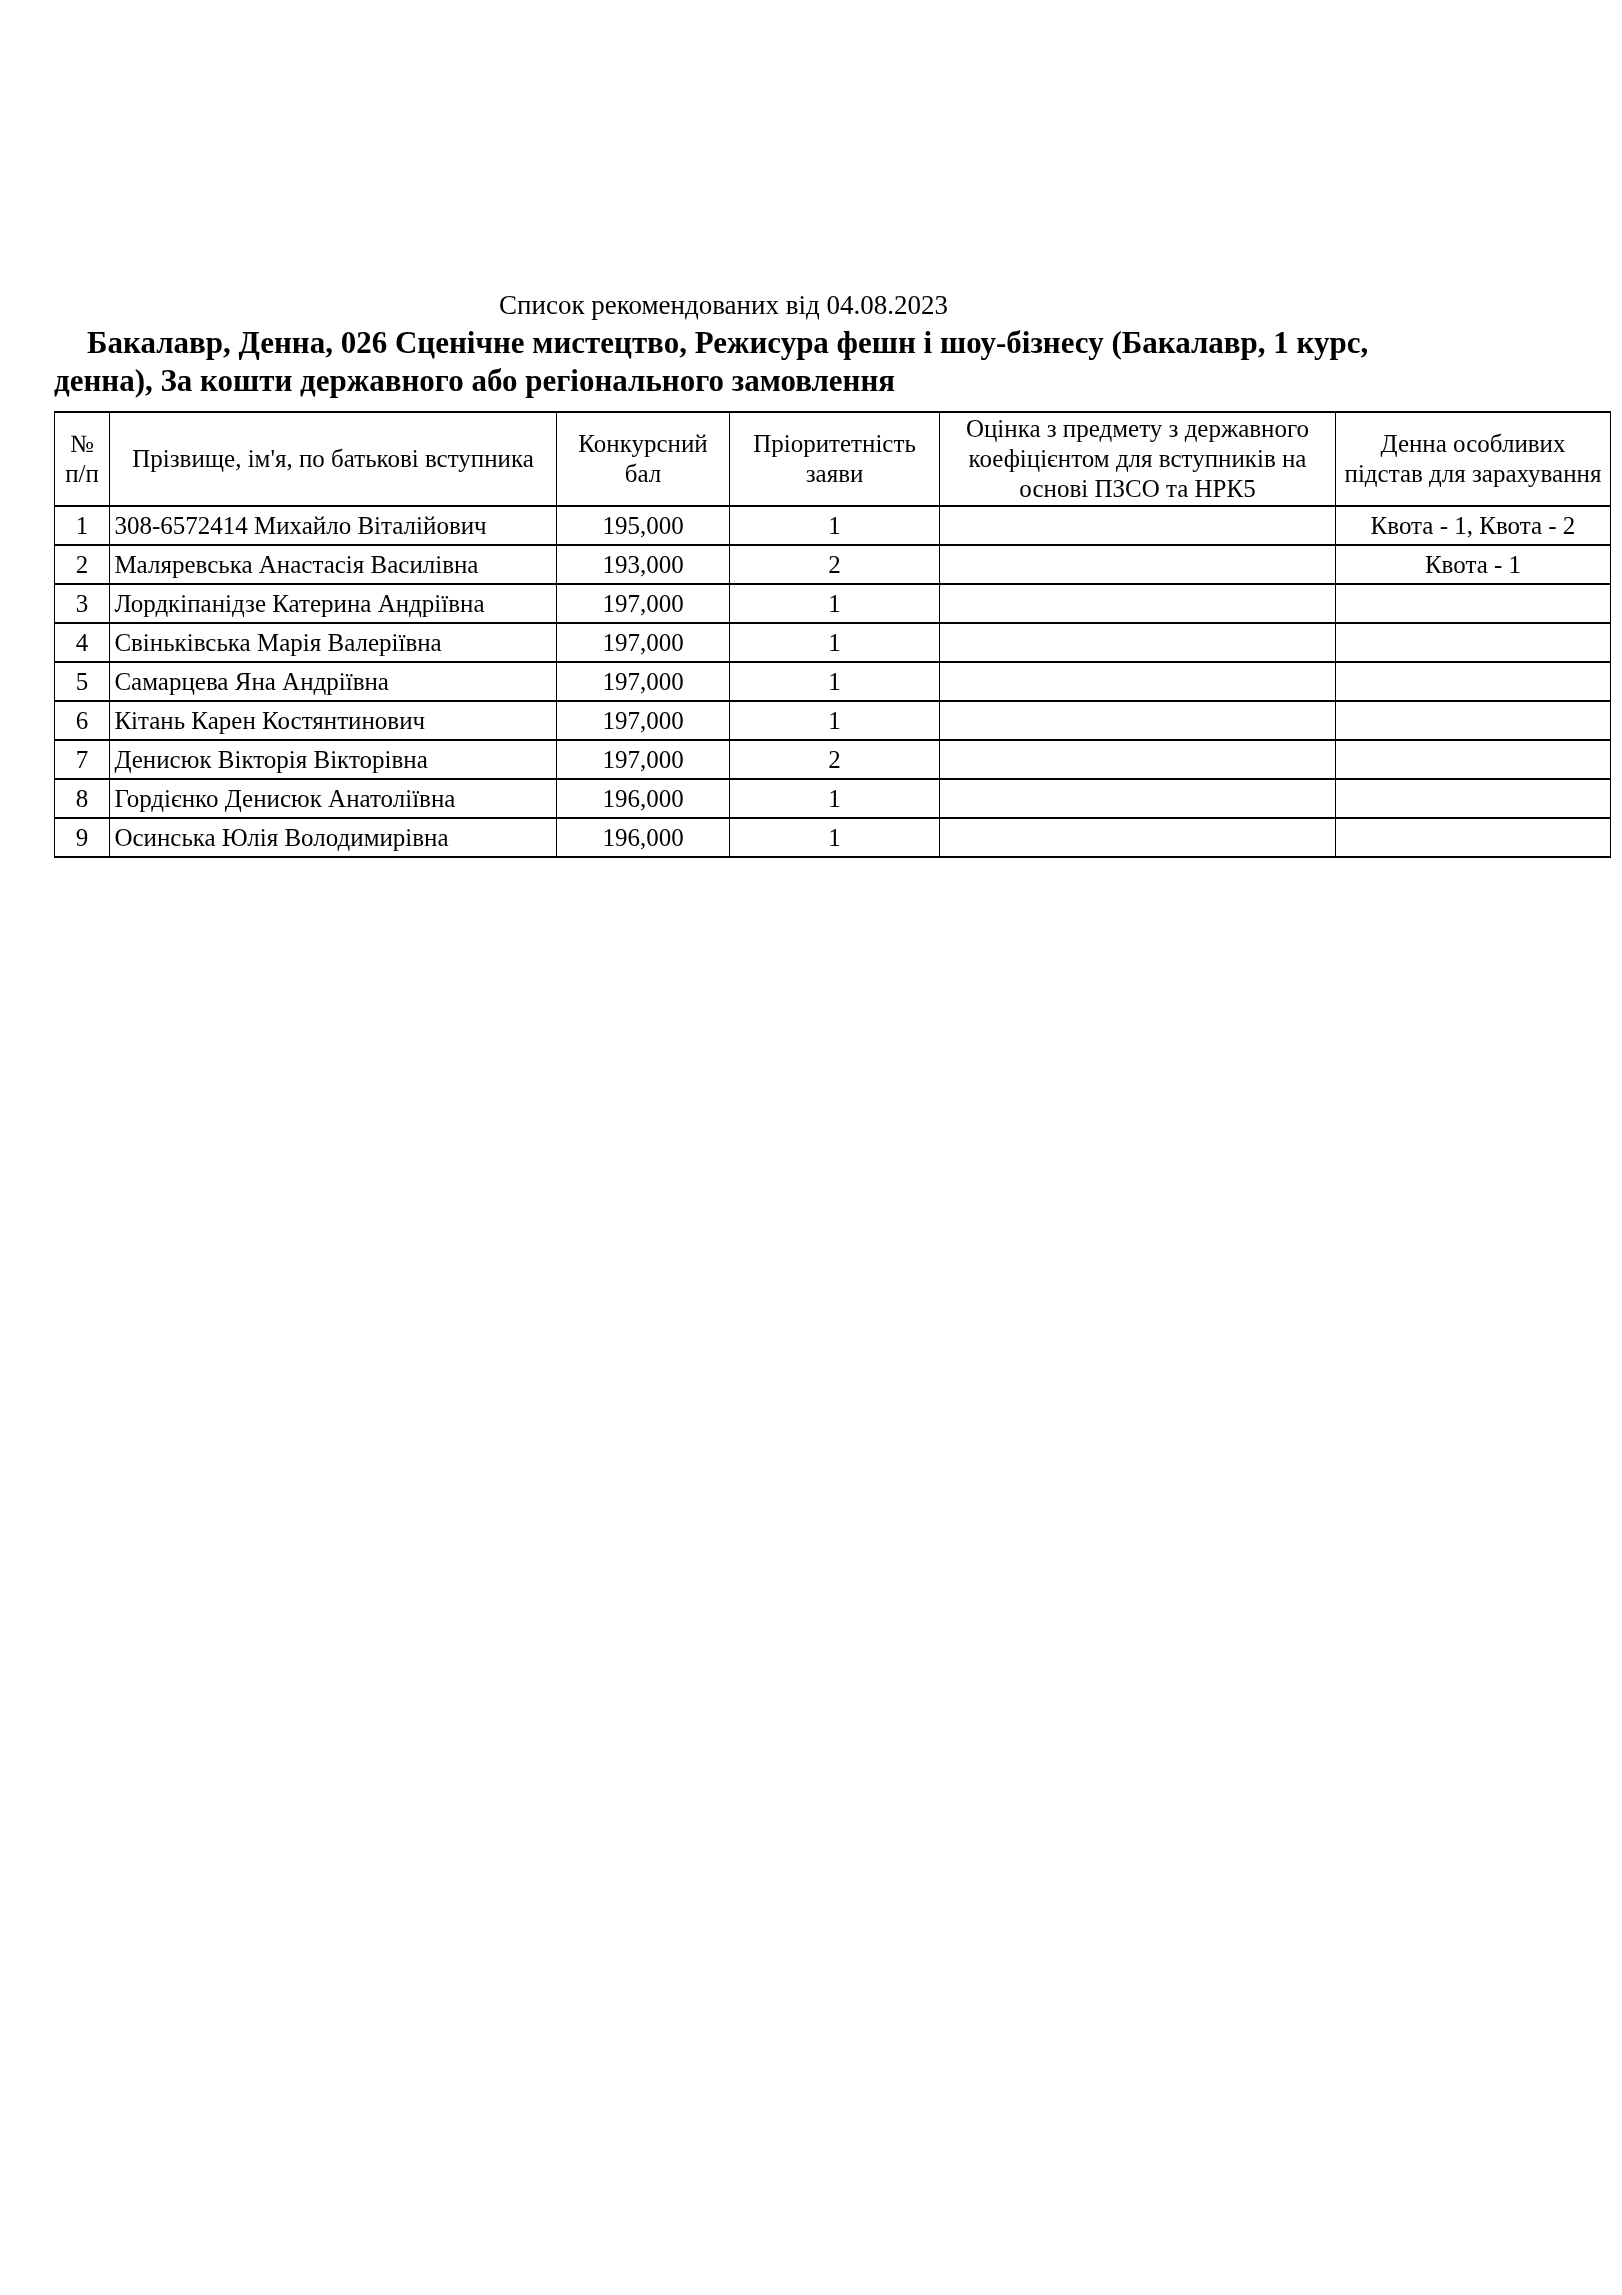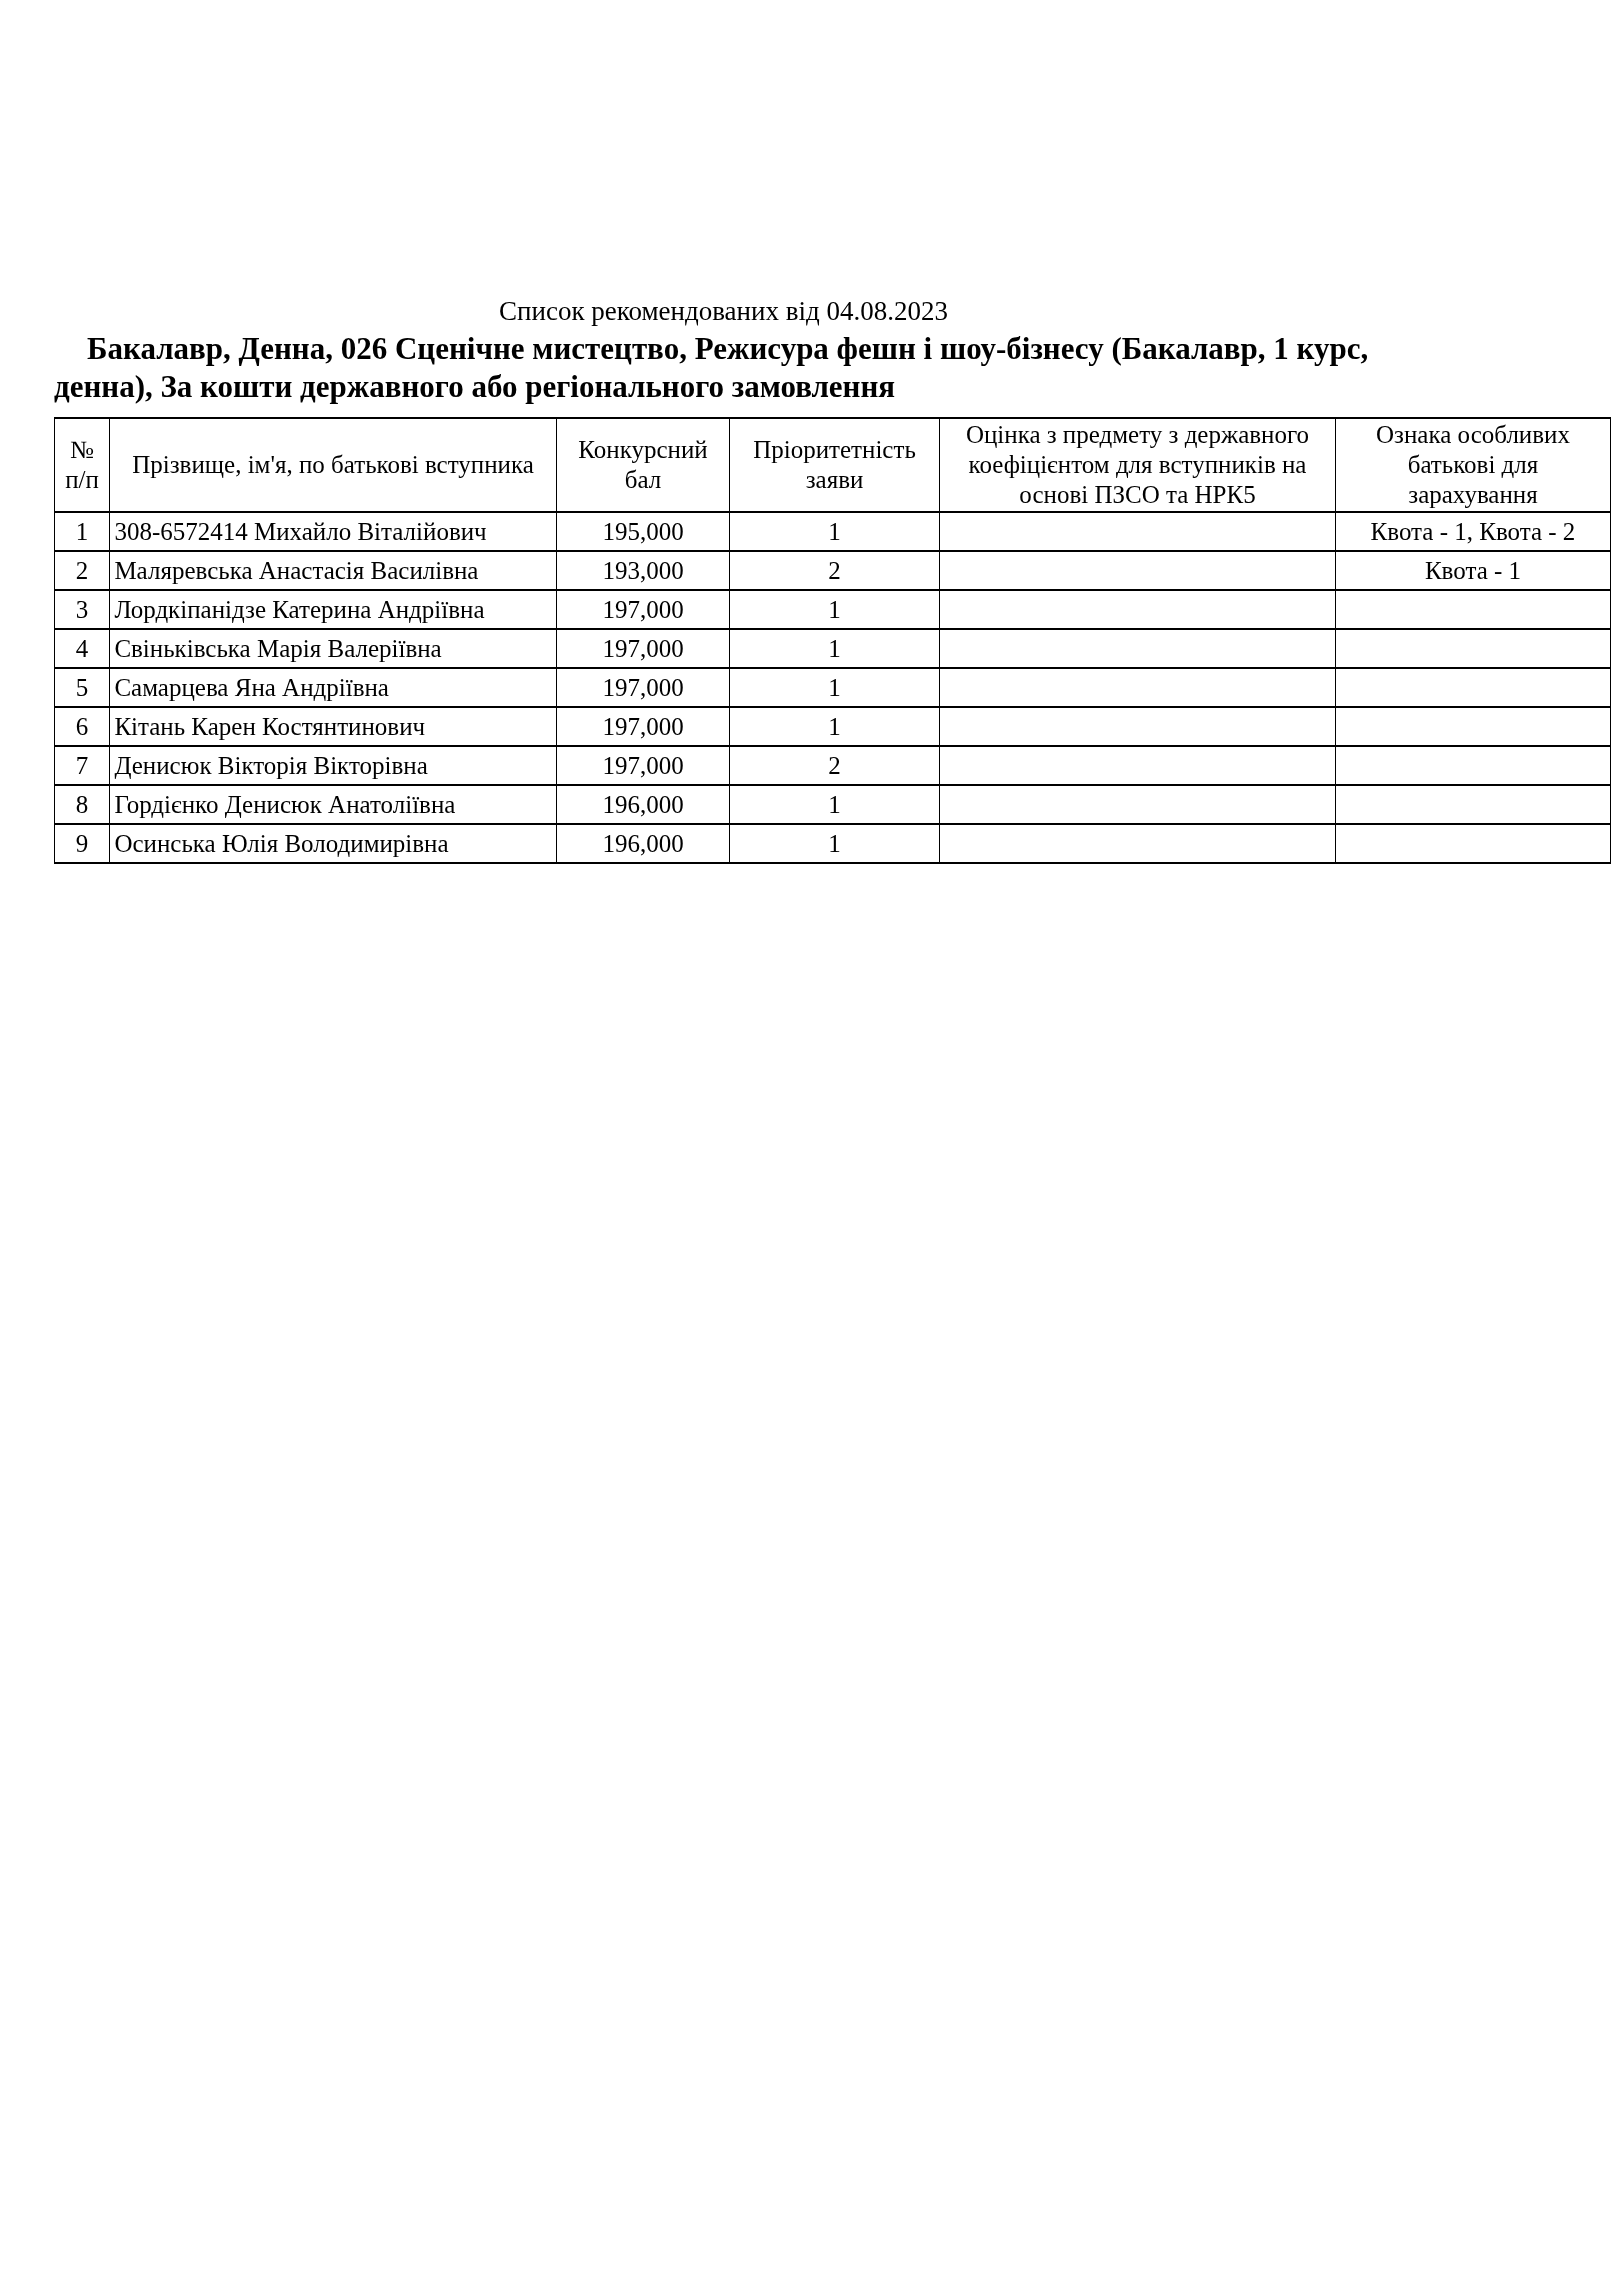--- a/index.html
+++ b/index.html
@@ -8,21 +8,21 @@
     width: 1622px;
     height: 2295px;
     position: relative;
     font-family: "Liberation Serif", serif;
     color: #000000;
     overflow: hidden;
   }
   .content {
     position: absolute;
     left: 54px;
-    top: 292px;
+    top: 286px;
     width: 1339px;
   }
   .doc-title {
     margin: 0;
     font-size: 27px;
     font-weight: normal;
     line-height: 38px;
     text-align: center;
   }
   .doc-subtitle {
@@ -84,21 +84,21 @@
       <col style="width:275px">
     </colgroup>
     <thead>
       <tr>
         <th class="h-num">№
 п/п</th>
         <th class="h-name">Прізвище, ім'я, по батькові вступника</th>
         <th class="h-score">Конкурсний бал</th>
         <th class="h-priority">Пріоритетність заяви</th>
         <th class="h-grade">Оцінка з предмету з державного коефіцієнтом для вступників на основі ПЗСО та НРК5</th>
-        <th class="h-quota">Ознака особливих батькові для зарахування</th>
+        <th class="h-quota">Денна особливих підстав для зарахування</th>
       </tr>
     </thead>
     <tbody>
         <tr>
     <td class="c-num">1</td>
     <td class="c-name">308-6572414 Михайло Віталійович</td>
     <td class="c-score">195,000</td>
     <td class="c-priority">1</td>
     <td class="c-grade"></td>
     <td class="c-quota">Квота - 1, Квота - 2</td>

